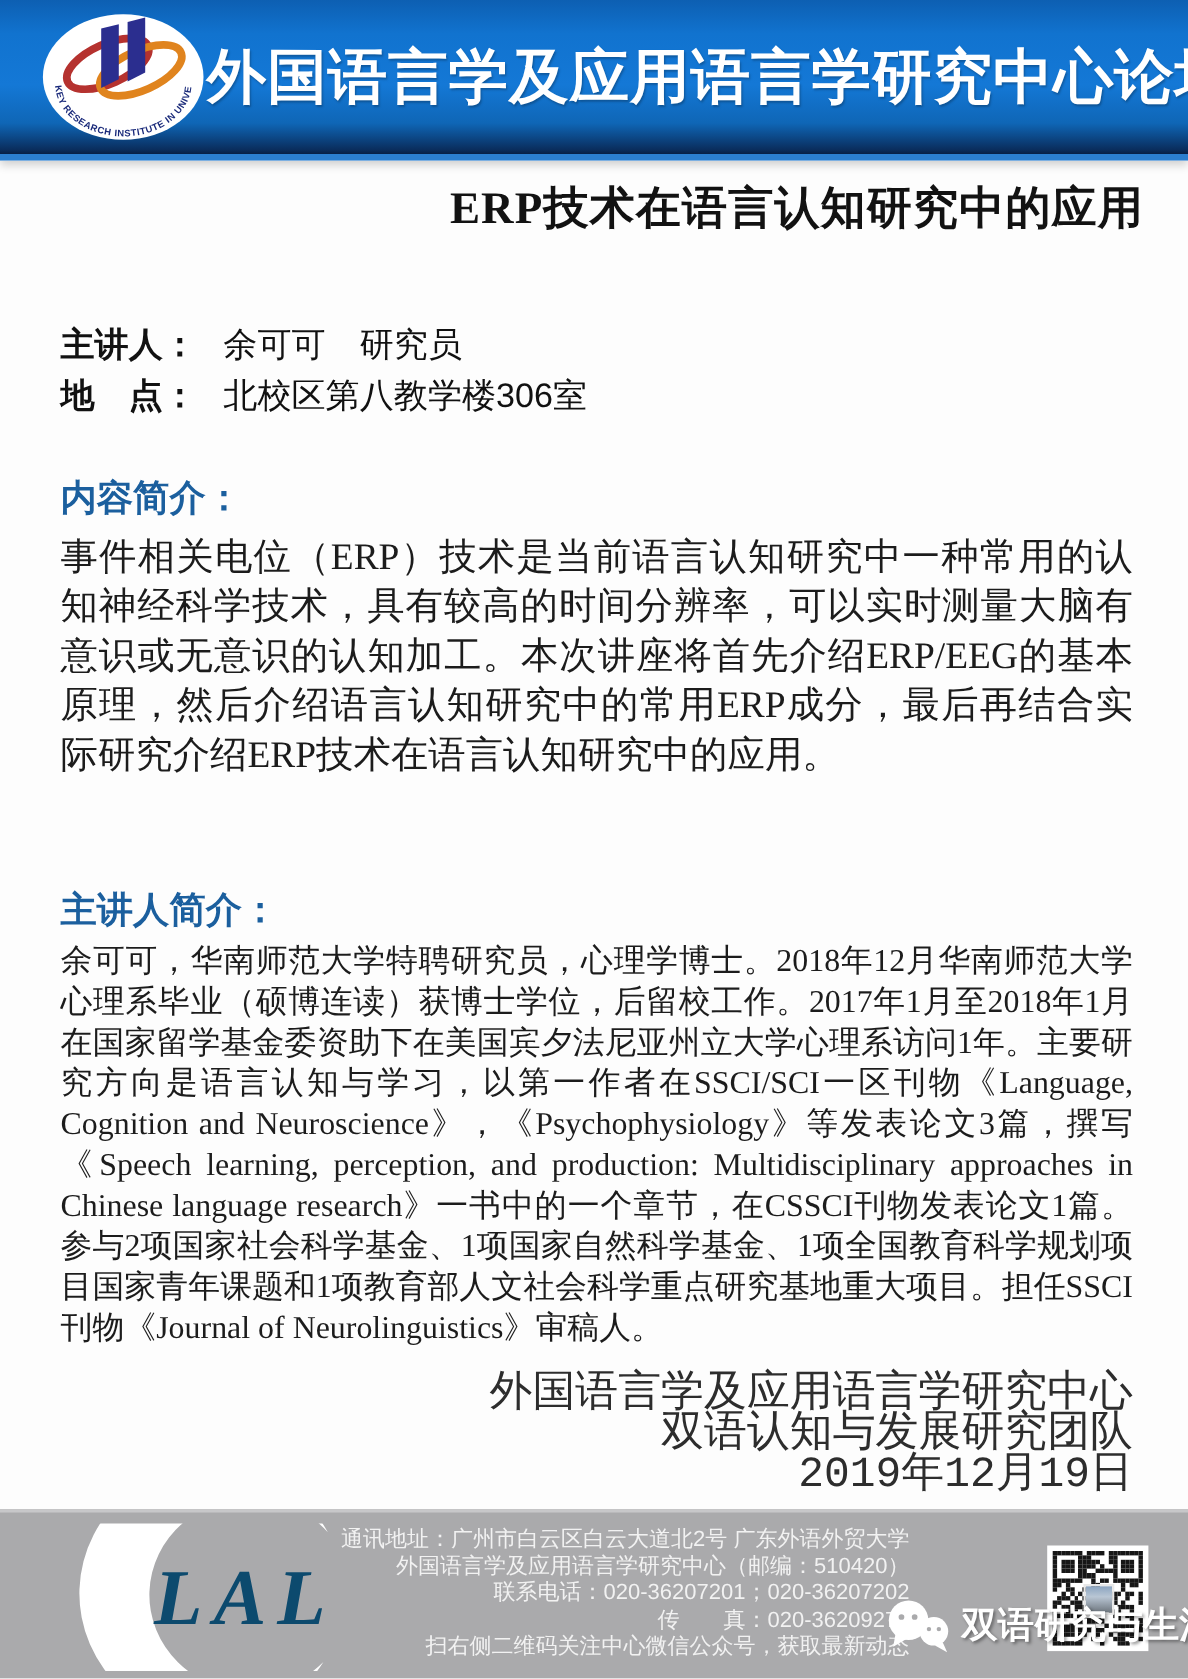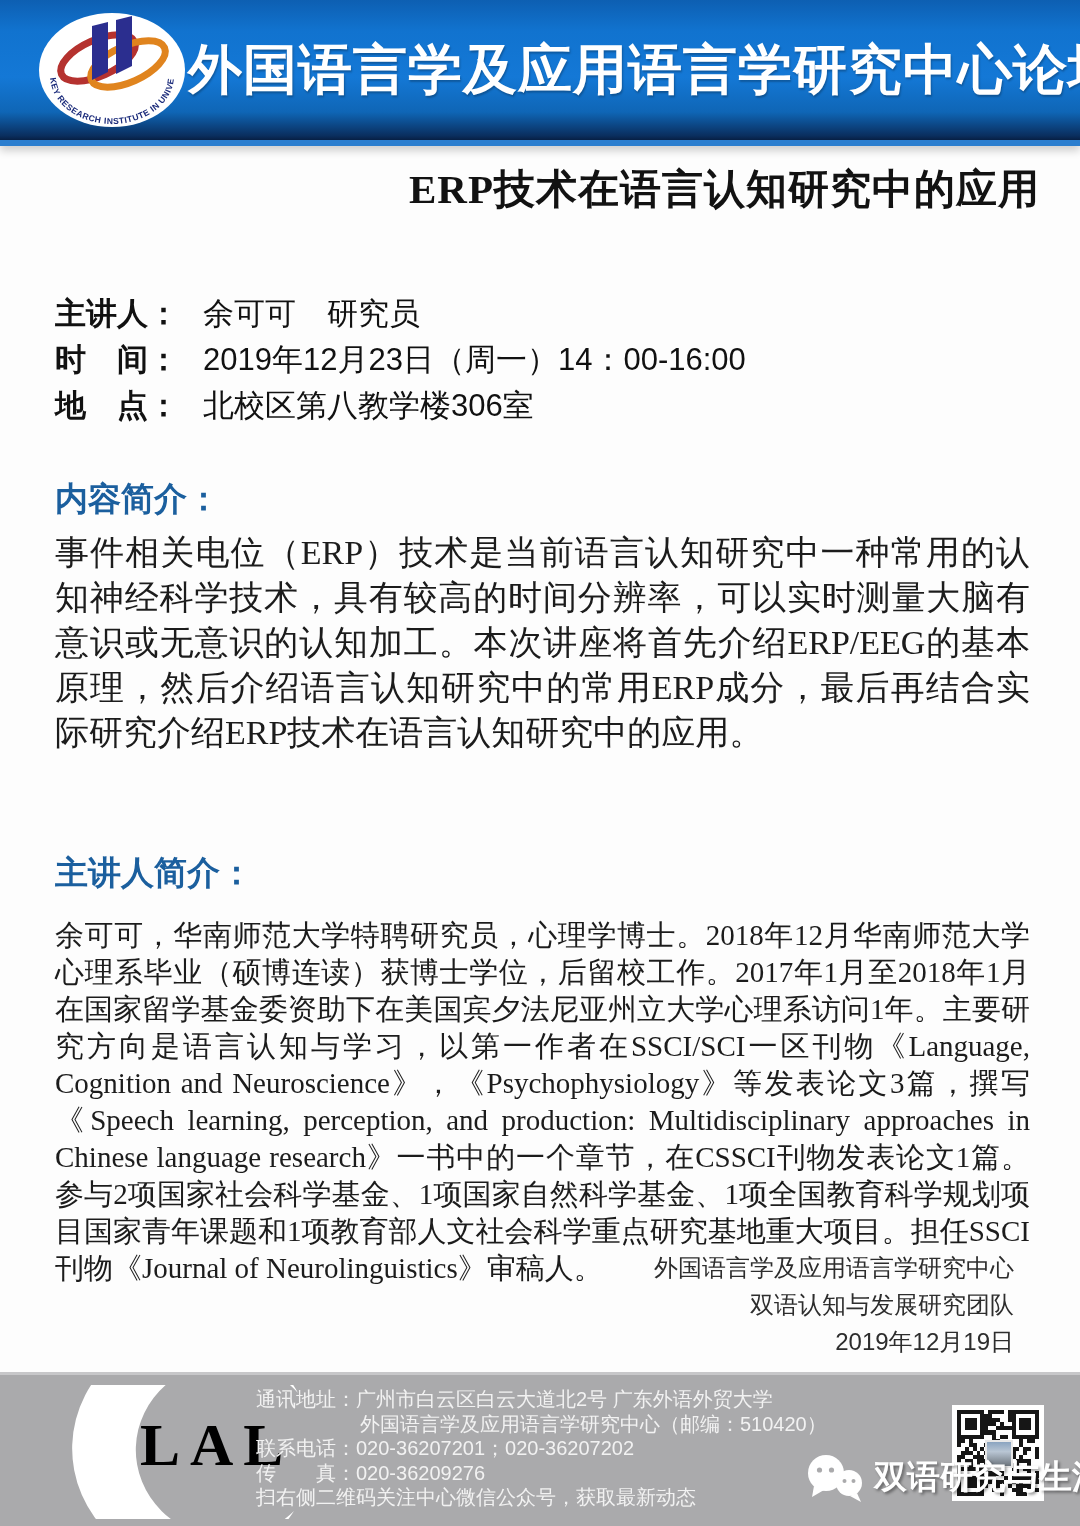--- a/index.html
+++ b/index.html
@@ -25,34 +25,34 @@
   .info-row{font-size:31px;line-height:46px;color:#111;}
   .info-label{font-weight:bold;}
   .info-value{margin-left:24px;}
 
   .section-heading{margin:0 0 0 55px;color:#1b5f9e;font-size:33px;font-weight:bold;}
   .heading-1{margin-top:48px;font-family:Liberation Serif, serif;}
   .heading-2{margin-top:96px;}
   .section-body{margin:8px 50px 0 55px;text-align:justify;color:#1c1c1c;
     font-family:"Liberation Serif","DejaVu Serif",serif;}
   .body-1{font-size:34px;line-height:45px;}
-  .body-2{font-size:29px;line-height:37px;margin-top:21px;}
-
-  .signature{position:absolute;right:66px;bottom:166px;text-align:right;
-    font-size:24px;line-height:37px;color:#2d2d2d;}
+  .body-2{font-size:29px;line-height:37px;margin-top:6px;}
+
+  .signature{position:absolute;right:50px;bottom:166px;text-align:right;
+    font-size:39px;line-height:37px;color:#2d2d2d;font-family:Liberation Mono, monospace;}
 
   
   .footer{position:absolute;left:0;bottom:0;width:1080px;height:154px;
     background:#aaaaac;border-top:3px solid #c7c7c9;box-sizing:border-box;color:#f4f4f4;}
   .clal-logo{position:absolute;left:36px;top:10px;width:300px;height:134px;}
-  .clal-text{position:absolute;left:104px;top:26px;color:#000000;
-    font-family:"Liberation Serif","DejaVu Serif",serif;font-size:60px;font-weight:bold;
-    letter-spacing:10px;}
+  .clal-text{position:absolute;left:104px;top:26px;color:#0c4a6e;
+    font-family:"Liberation Serif","DejaVu Serif",serif;font-size:72px;font-weight:bold;
+    letter-spacing:10px;font-style:italic;}
   .contact{position:absolute;left:256px;top:12px;font-size:20px;line-height:24.5px;color:#f2f2f2;}
-  .contact-row{white-space:nowrap;}
+  .contact-row{white-space:nowrap;text-align:right;}
   .contact-indent{padding-left:104px;}
   .wechat-icon{position:absolute;left:804px;top:78px;width:62px;height:50px;}
   .wechat-name{position:absolute;left:874px;top:80px;z-index:3;color:#ffffff;font-size:33px;
     font-weight:bold;text-shadow:2px 2px 3px rgba(0,0,0,.4);white-space:nowrap;}
   .qr-box{position:absolute;left:952px;top:30px;width:92px;height:96px;background:#ffffff;
     z-index:2;padding:5px;box-sizing:border-box;}
   .qr-grid{width:82px;height:86px;display:grid;
     grid-template-rows:repeat(21,1fr);grid-template-columns:repeat(21,1fr);}
   .qr-grid div{width:100%;height:100%;}
   .qr-dark{background:#161616;}
@@ -117,23 +117,20 @@
   </header>
 
   <main>
     <h1 class="lecture-title">ERP技术在语言认知研究中的应用</h1>
 
     <div class="info-block">
       <div class="info-row">
         <span class="info-label">主讲人：</span><span class="info-value">余可可　研究员</span>
       </div>
       <div class="info-row">
-        <span class="info-label">时　间：</span><span class="info-value">2019年12月23日（周一）14：00-16:00</span>
-      </div>
-      <div class="info-row">
         <span class="info-label">地　点：</span><span class="info-value">北校区第八教学楼306室</span>
       </div>
     </div>
 
     <h2 class="section-heading heading-1">内容简介：</h2>
     <p class="section-body body-1">事件相关电位（ERP）技术是当前语言认知研究中一种常用的认知神经科学技术，具有较高的时间分辨率，可以实时测量大脑有意识或无意识的认知加工。本次讲座将首先介绍ERP/EEG的基本原理，然后介绍语言认知研究中的常用ERP成分，最后再结合实际研究介绍ERP技术在语言认知研究中的应用。</p>
 
     <h2 class="section-heading heading-2">主讲人简介：</h2>
     <p class="section-body body-2">余可可，华南师范大学特聘研究员，心理学博士。2018年12月华南师范大学心理系毕业（硕博连读）获博士学位，后留校工作。2017年1月至2018年1月在国家留学基金委资助下在美国宾夕法尼亚州立大学心理系访问1年。主要研究方向是语言认知与学习，以第一作者在SSCI/SCI一区刊物《Language, Cognition and Neuroscience》，《Psychophysiology》等发表论文3篇，撰写《Speech learning, perception, and production: Multidisciplinary approaches in Chinese language research》一书中的一个章节，在CSSCI刊物发表论文1篇。参与2项国家社会科学基金、1项国家自然科学基金、1项全国教育科学规划项目国家青年课题和1项教育部人文社会科学重点研究基地重大项目。担任SSCI刊物《Journal of Neurolinguistics》审稿人。</p>
   </main>

